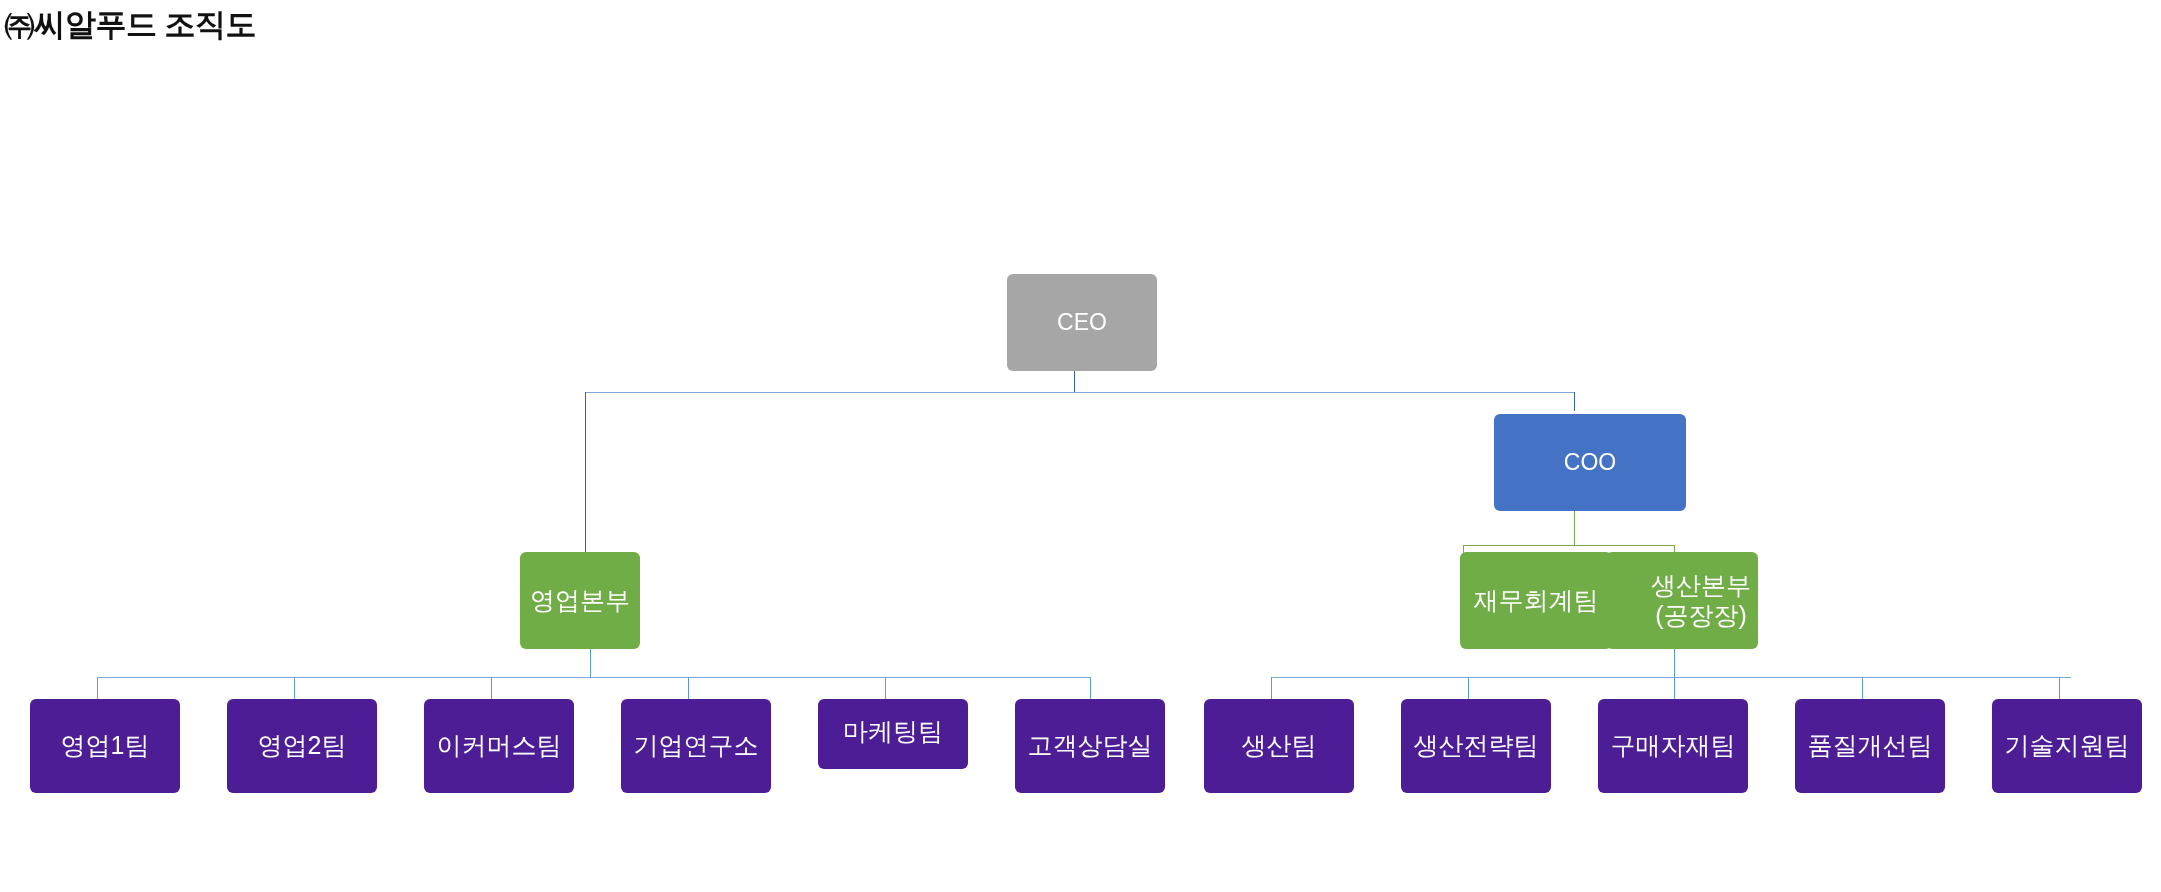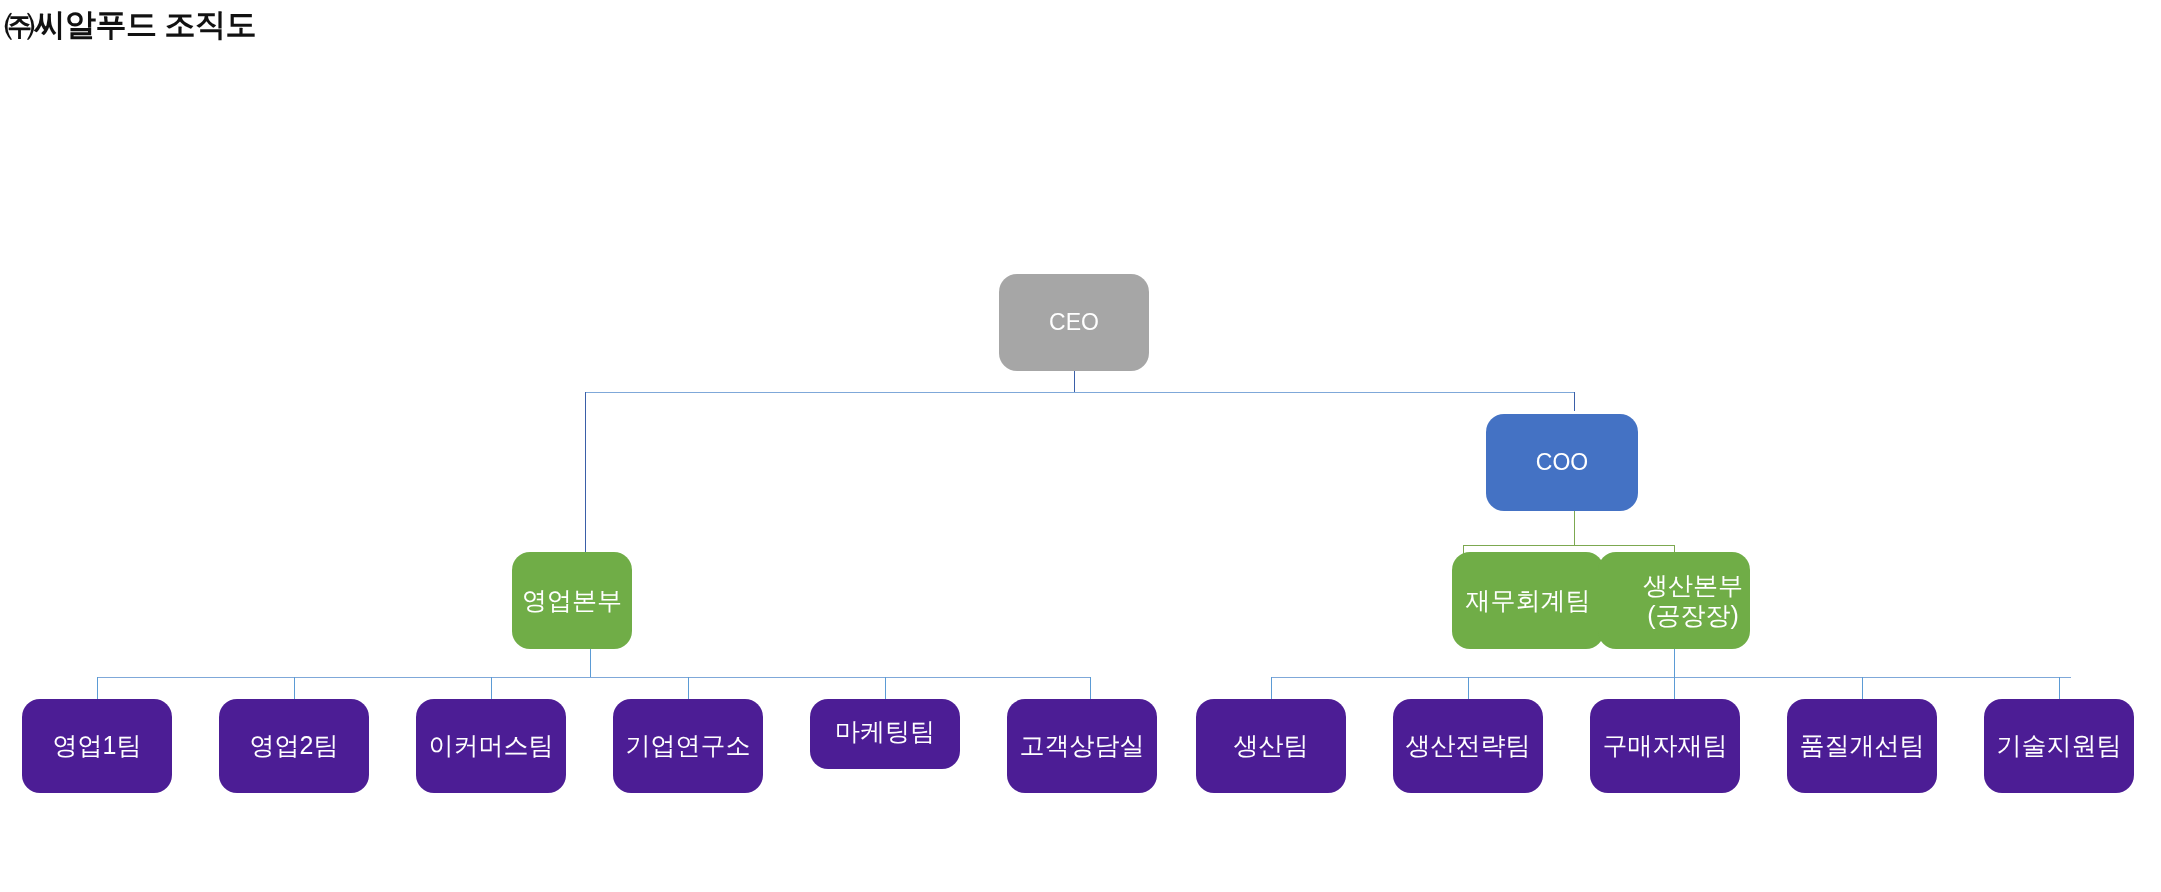--- a/index.html
+++ b/index.html
@@ -37,28 +37,29 @@
   .conn.v { width: 1px; }
   .conn.blue-dark { background: #3A5FA8; }
   .conn.blue-light { background: #7FA8D9; }
   .conn.blue-mid { background: #5B9BD5; }
   .conn.green { background: #7CA850; }
 
   
   .node {
     position: absolute;
     box-sizing: border-box;
-    border-radius: 18px;
+    border-radius: 6px;
     display: flex;
     align-items: center;
     justify-content: center;
     text-align: center;
     color: #ffffff;
     line-height: 1.18;
     padding: 2px 6px;
+    margin-left: 8px;
     -webkit-font-smoothing: antialiased;
   }
   .node .label {
     display: block;
     width: 100%;
   }
   .node .label .l2 { display: block; }
 
   .node.ceo {
     background: #A6A6A6;
@@ -108,21 +109,21 @@
   <div class="conn v blue-mid" style="left:1271px; top:677px; height:22px;"></div>
   <div class="conn v blue-mid" style="left:1468px; top:677px; height:22px;"></div>
   <div class="conn v blue-mid" style="left:1674px; top:677px; height:22px;"></div>
   <div class="conn v blue-mid" style="left:1862px; top:677px; height:22px;"></div>
   <div class="conn v blue-mid" style="left:2059px; top:677px; height:22px;"></div>
 
   <div class="node ceo" style="left:999px; top:274px; width:150px; height:97px;">
     <span class="label">CEO</span>
   </div>
 
-  <div class="node coo" style="left:1486px; top:414px; width:152px; height:97px;">
+  <div class="node coo" style="left:1486px; top:414px; width:192px; height:97px;">
     <span class="label">COO</span>
   </div>
 
   <div class="node div" style="left:512px; top:552px; width:120px; height:97px;">
     <span class="label">영업본부</span>
   </div>
 
   <div class="node div" style="left:1452px; top:552px; width:152px; height:97px;">
     <span class="label">재무회계팀</span>
   </div>

